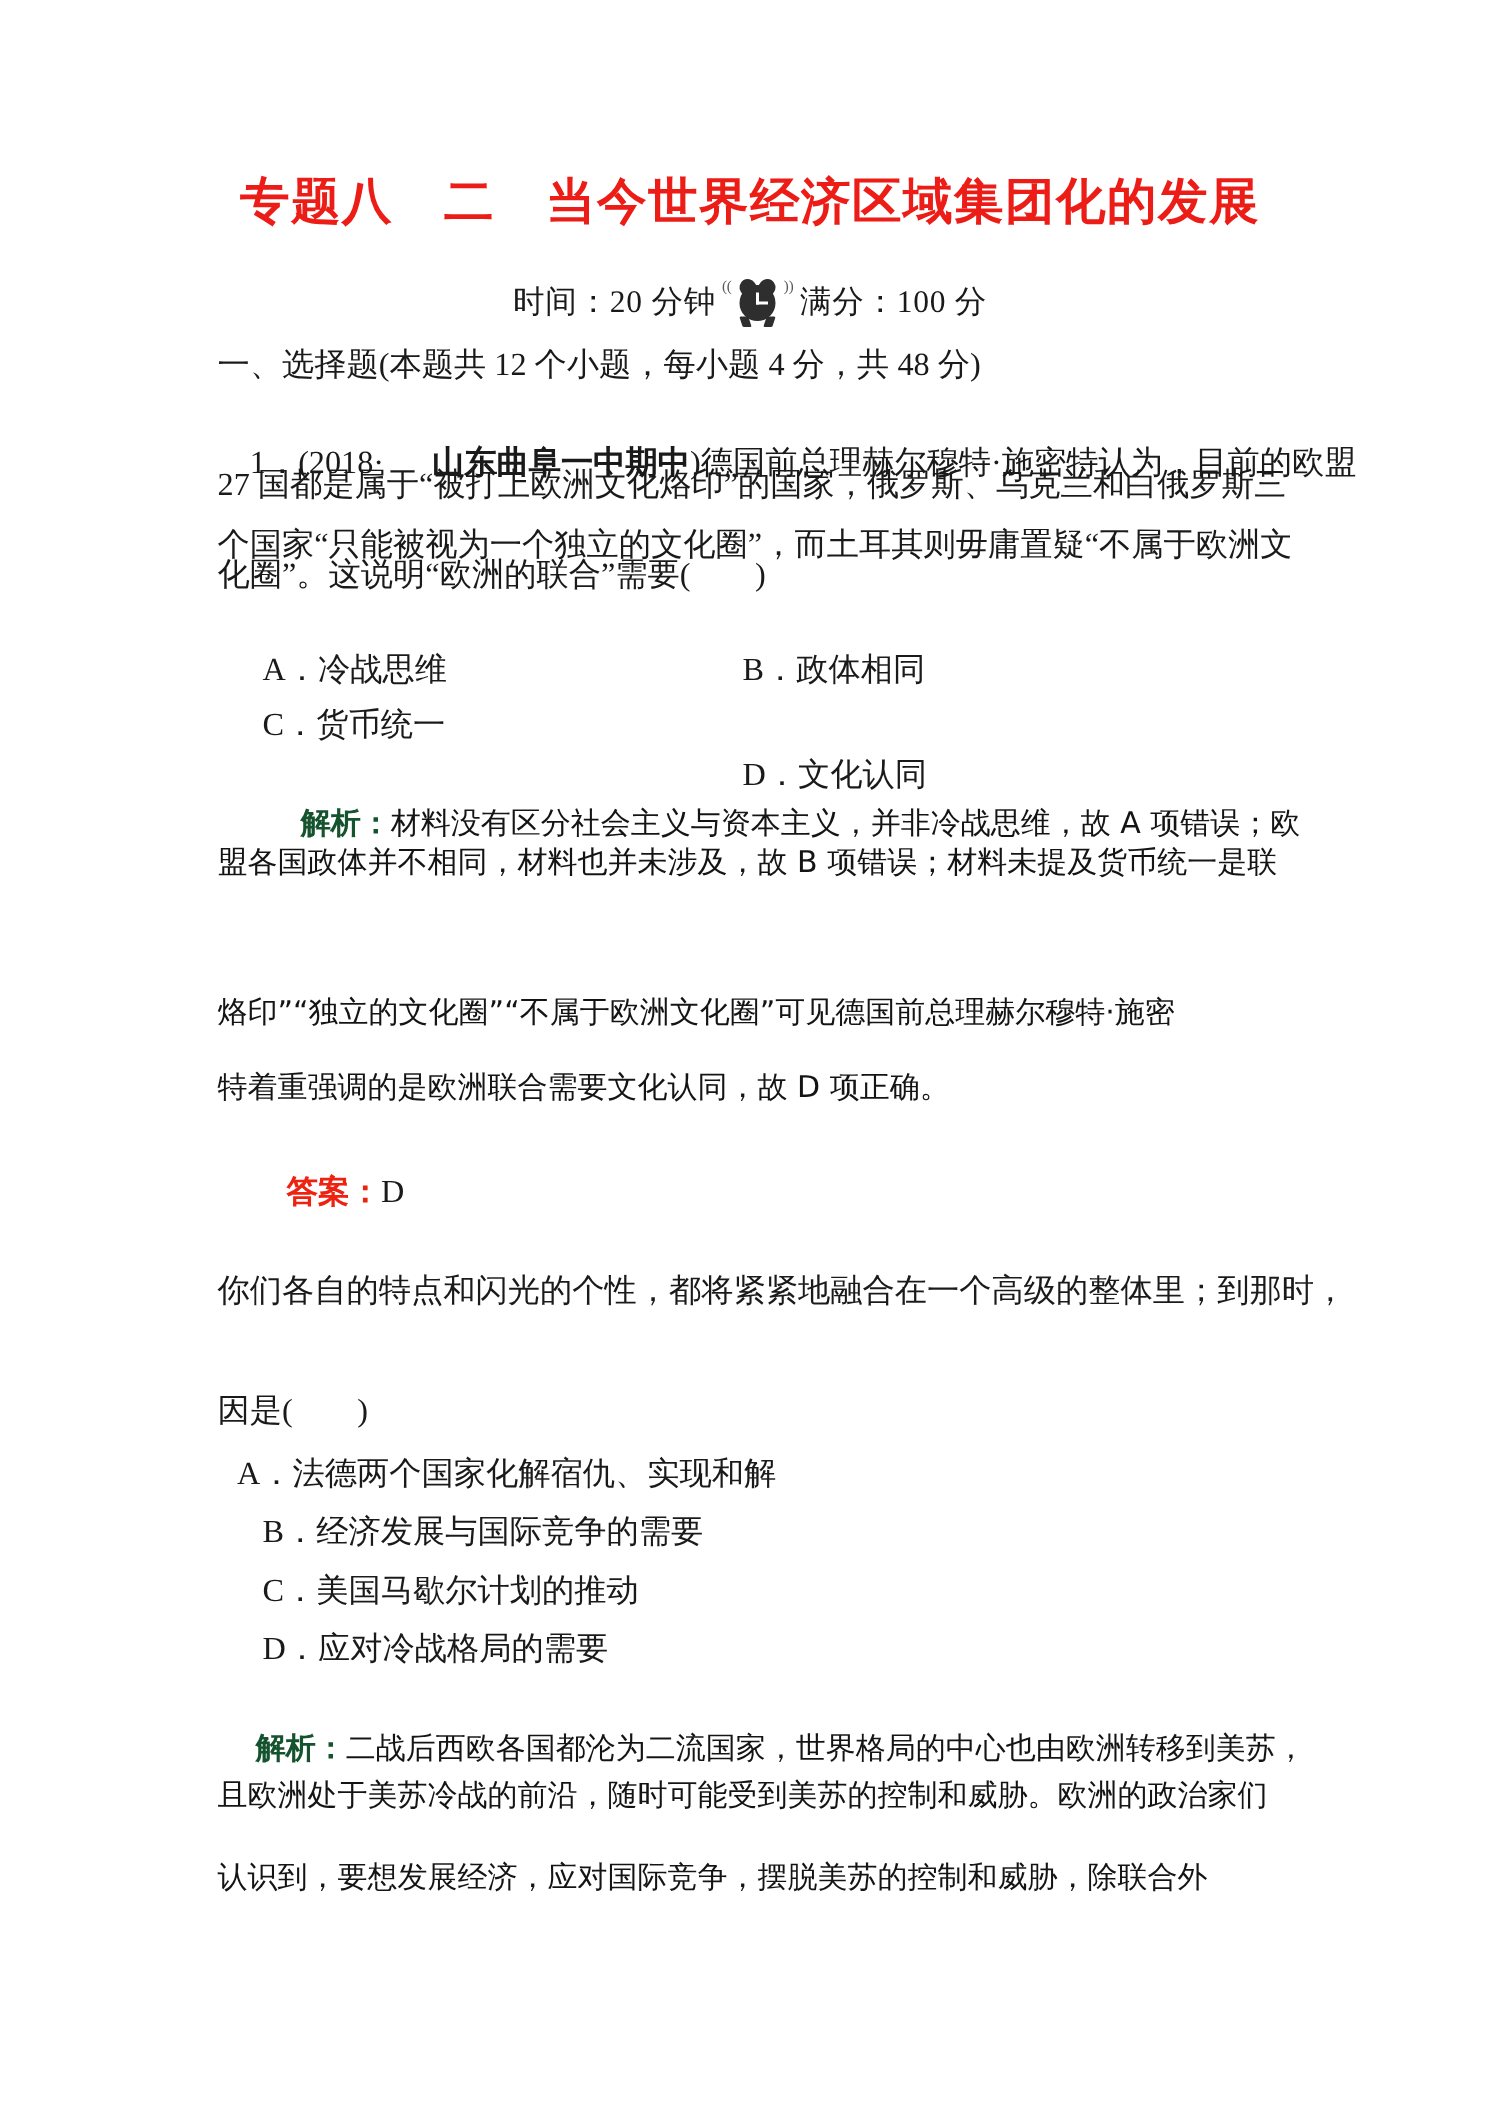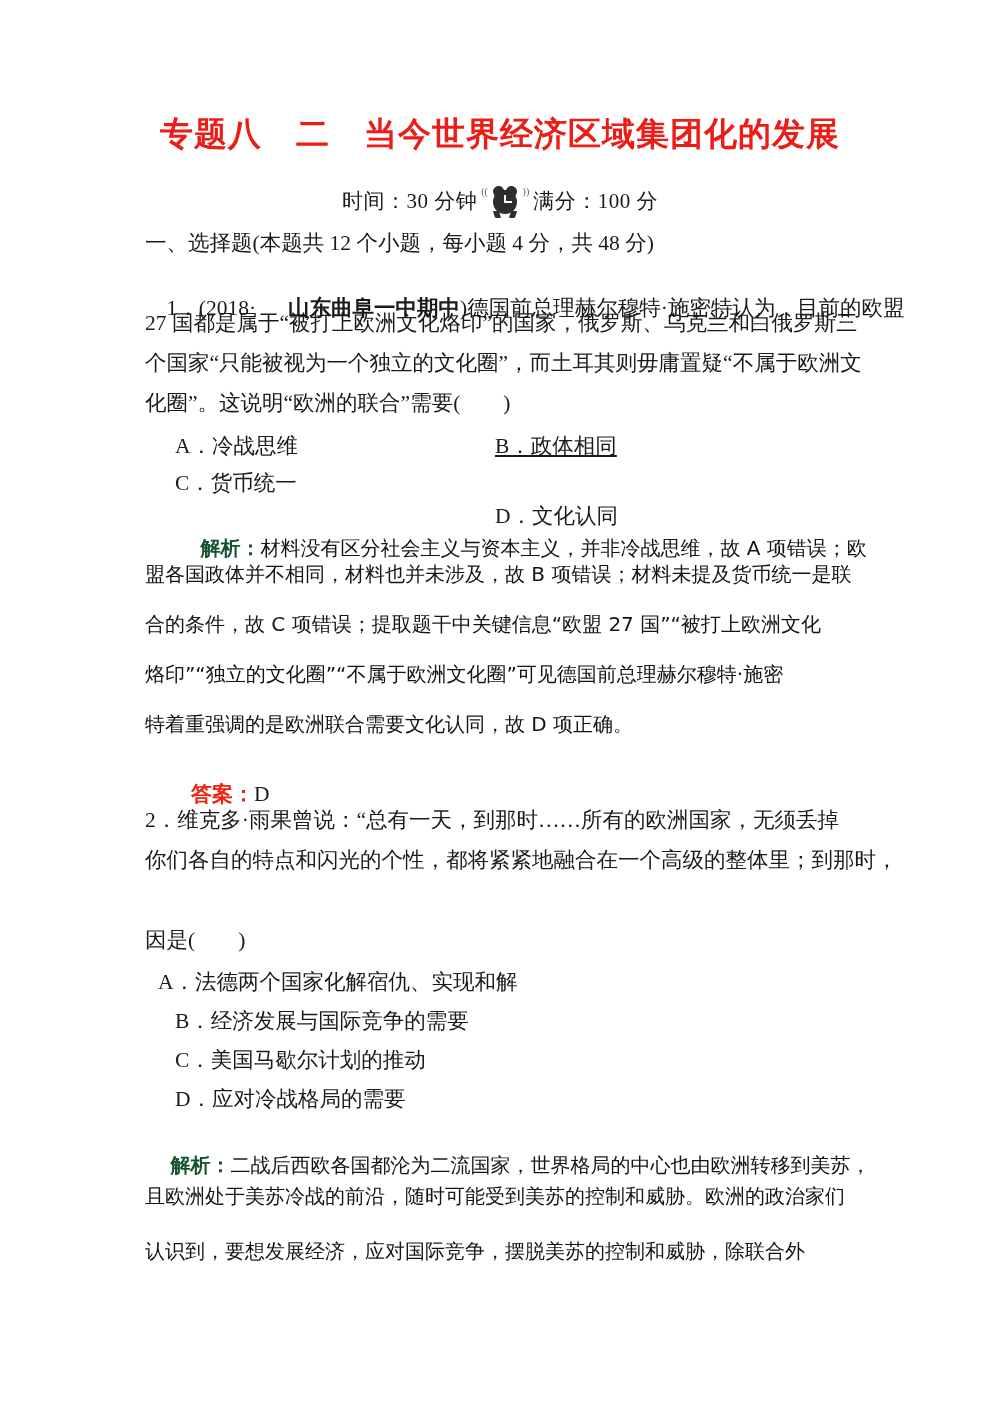--- a/index.html
+++ b/index.html
@@ -148,21 +148,21 @@
   }
 </style>
 </head>
 <body>
 
 <div class="page">
 
   <div class="title">专题八　二　当今世界经济区域集团化的发展</div>
 
   <div class="metaline">
-    <span class="seg">时间：30 分钟</span>
+    <span class="seg">时间：20 分钟</span>
     <span class="clock-icon">
       <span class="mk mkL">((</span>
       <span class="mk mkR">))</span>
       <span class="bellL"></span>
       <span class="bellR"></span>
       <span class="legL"></span>
       <span class="legR"></span>
       <span class="face"></span>
       <span class="hands">
         <i class="hv"></i><i class="hh"></i>
@@ -171,40 +171,38 @@
     <span class="seg">满分：100 分</span>
   </div>
 
   <div class="blk serif" style="left:145px; top:228px;">一、选择题(本题共 12 个小题，每小题 4 分，共 48 分)</div>
 
   <div class="blk serif" style="left:145px; top:268px;">
     <span>1．(2018·</span><span class="bold-inline">山东曲阜一中期中</span><span>)德国前总理赫尔穆特·施密特认为，目前的欧盟</span>
   </div>
   <div class="blk serif" style="left:145px; top:308px;">27 国都是属于“被打上欧洲文化烙印”的国家，俄罗斯、乌克兰和白俄罗斯三</div>
   <div class="blk serif" style="left:145px; top:348px;">个国家“只能被视为一个独立的文化圈”，而土耳其则毋庸置疑“不属于欧洲文</div>
-  <div class="blk serif" style="left:145px; top:388px;text-align:center;">化圈”。这说明“欧洲的联合”需要(　　)</div>
+  <div class="blk serif" style="left:145px; top:368px;text-align:center;">化圈”。这说明“欧洲的联合”需要(　　)</div>
 
   <div class="blk serif" style="left:175px; top:431px;">A．冷战思维</div>
-  <div class="blk serif" style="left:495px; top:431px;text-decoration:underline;">B．政体相同</div>
+  <div class="blk serif" style="left:495px; top:431px;">B．政体相同</div>
   <div class="blk serif" style="left:175px; top:468px;">C．货币统一</div>
   <div class="blk serif" style="left:495px; top:468px;margin-top:33px;">D．文化认同</div>
 
   <div class="blk sans" style="left:175px; top:511px;">
     <span class="lbl-jiexi">解析：</span><span>材料没有区分社会主义与资本主义，并非冷战思维，故 A 项错误；欧</span>
   </div>
   <div class="blk sans" style="left:145px; top:561px;">盟各国政体并不相同，材料也并未涉及，故 B 项错误；材料未提及货币统一是联</div>
-  <div class="blk sans" style="left:145px; top:611px;">合的条件，故 C 项错误；提取题干中关键信息“欧盟 27 国”“被打上欧洲文化</div>
   <div class="blk sans" style="left:145px; top:661px;">烙印”“独立的文化圈”“不属于欧洲文化圈”可见德国前总理赫尔穆特·施密</div>
   <div class="blk sans" style="left:145px; top:711px;">特着重强调的是欧洲联合需要文化认同，故 D 项正确。</div>
 
   <div class="blk" style="left:175px; top:762px;">
     <span class="lbl-daan">答案：</span><span class="daan-val">D</span>
   </div>
 
-  <div class="blk serif" style="left:145px; top:805px;">2．维克多·雨果曾说：“总有一天，到那时……所有的欧洲国家，无须丢掉</div>
   <div class="blk serif" style="left:145px; top:845px;">你们各自的特点和闪光的个性，都将紧紧地融合在一个高级的整体里；到那时，</div>
   <div class="blk serif" style="left:145px; top:925px;">因是(　　)</div>
 
   <div class="blk serif" style="left:158px; top:967px;">A．法德两个国家化解宿仇、实现和解</div>
   <div class="blk serif" style="left:175px; top:1006px;">B．经济发展与国际竞争的需要</div>
   <div class="blk serif" style="left:175px; top:1045px;text-align:center;">C．美国马歇尔计划的推动</div>
   <div class="blk serif" style="left:175px; top:1084px;text-align:center;">D．应对冷战格局的需要</div>
 
   <div class="blk sans" style="left:145px; top:1128px;">
     <span class="lbl-jiexi">解析：</span><span>二战后西欧各国都沦为二流国家，世界格局的中心也由欧洲转移到美苏，</span>

